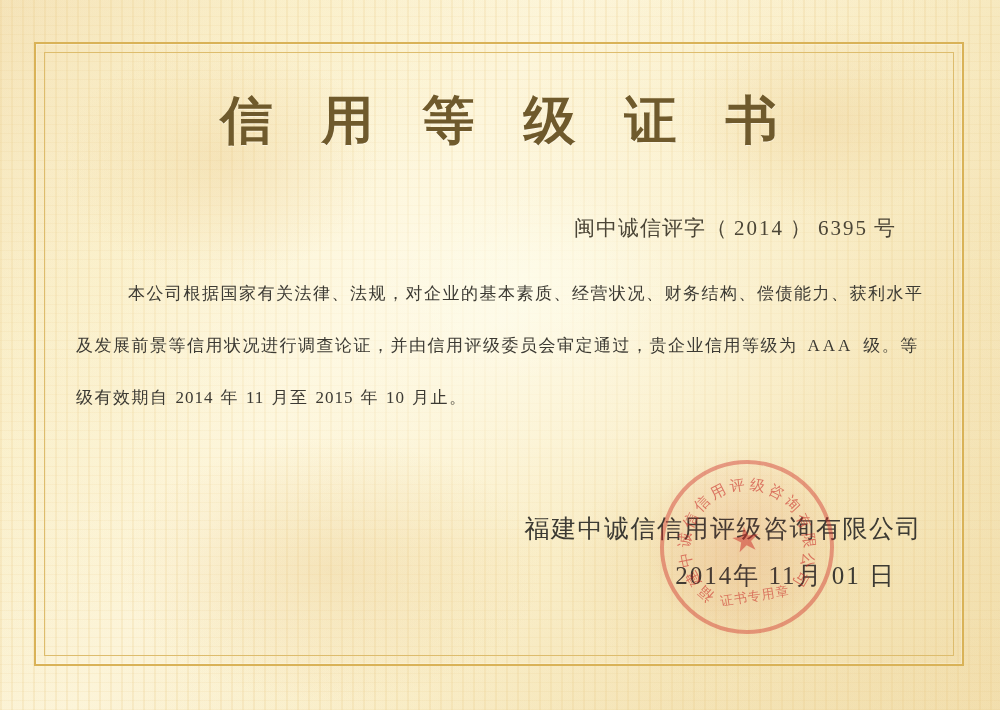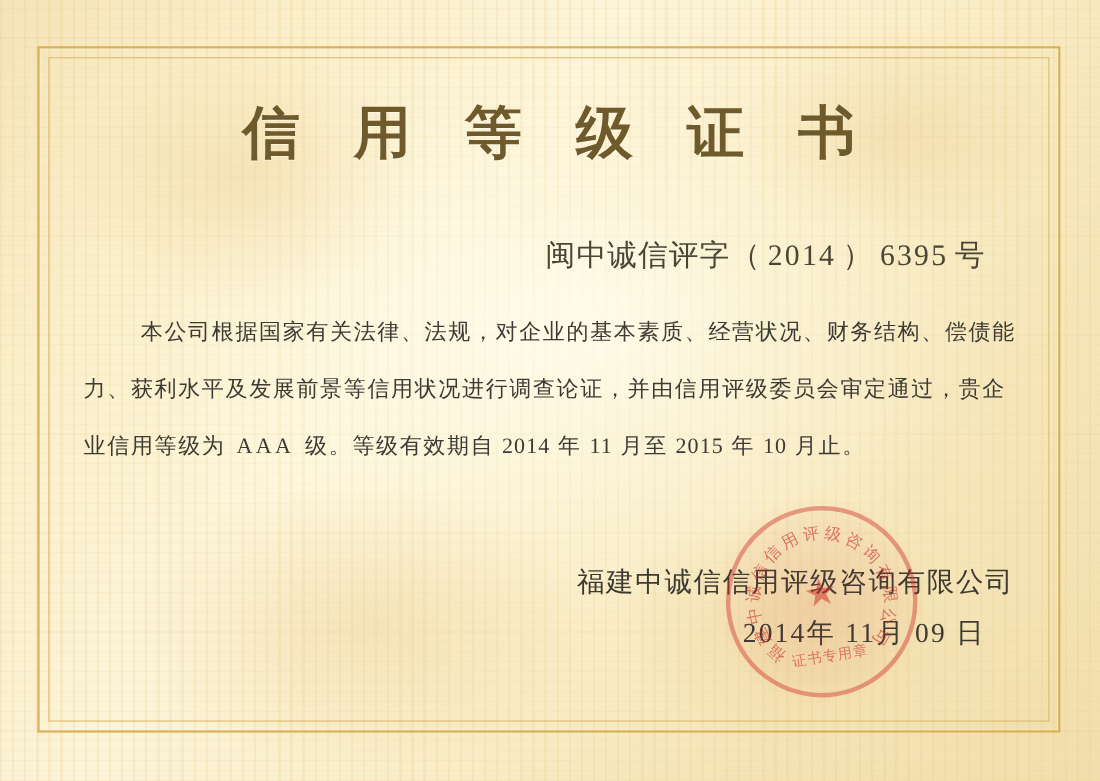--- a/index.html
+++ b/index.html
@@ -76,32 +76,32 @@
     letter-spacing: 18px;
     text-indent: 18px;
     color: #6f5a2c;
     text-shadow: 0 1px 0 rgba(255,255,255,0.45);
   }
 
   .doc-number {
     margin-top: 58px;
     text-align: right;
     padding-right: 42px;
-    font-size: 27px;
+    font-size: 21px;
     color: #4b4536;
     letter-spacing: 1px;
   }
   .doc-number .num {
     letter-spacing: 2px;
     padding: 0 6px;
   }
 
   .body-text {
     margin-top: 26px;
-    font-size: 20px;
+    font-size: 17px;
     line-height: 52px;
     color: #3c3a33;
     letter-spacing: 1.5px;
     padding: 0 14px 0 16px;
   }
   .body-text p {
     margin: 0;
   }
   .para-indent {
     text-indent: 52px;
@@ -218,21 +218,21 @@
 
     <div class="body-text">
       <p class="para-indent"><span>本公司根据国家有关法律、法规，对企业的基本素质、经营状况、财务结构、偿债能力、获利水平及发展前景等信用状况进行调查论证，并由信用评级委员会审定通过，贵企业信用等级为</span><span class="grade">AAA</span><span>级。等级有效期自</span><span class="inline-num">2014</span><span>年</span><span class="inline-num">11</span><span>月至</span><span class="inline-num">2015</span><span>年</span><span class="inline-num">10</span><span>月止。</span></p>
     </div>
 
     <div class="signature">
       <div class="sign-company">福建中诚信信用评级咨询有限公司</div>
       <div class="sign-date">
         <span>2014年</span>
         <span>11月</span>
-        <span>09 日</span>
+        <span>01 日</span>
       </div>
     </div>
   </div>
 
   <div class="seal-blur"></div>
   <div class="seal">
     <div class="ring-text">
         <span style="transform: rotate(-130deg) translate(0px, -62px) rotate(0deg) translate(-50%, -50%);">福</span>
         <span style="transform: rotate(-111.429deg) translate(0px, -62px) rotate(0deg) translate(-50%, -50%);">建</span>
         <span style="transform: rotate(-92.8571deg) translate(0px, -62px) rotate(0deg) translate(-50%, -50%);">中</span>

